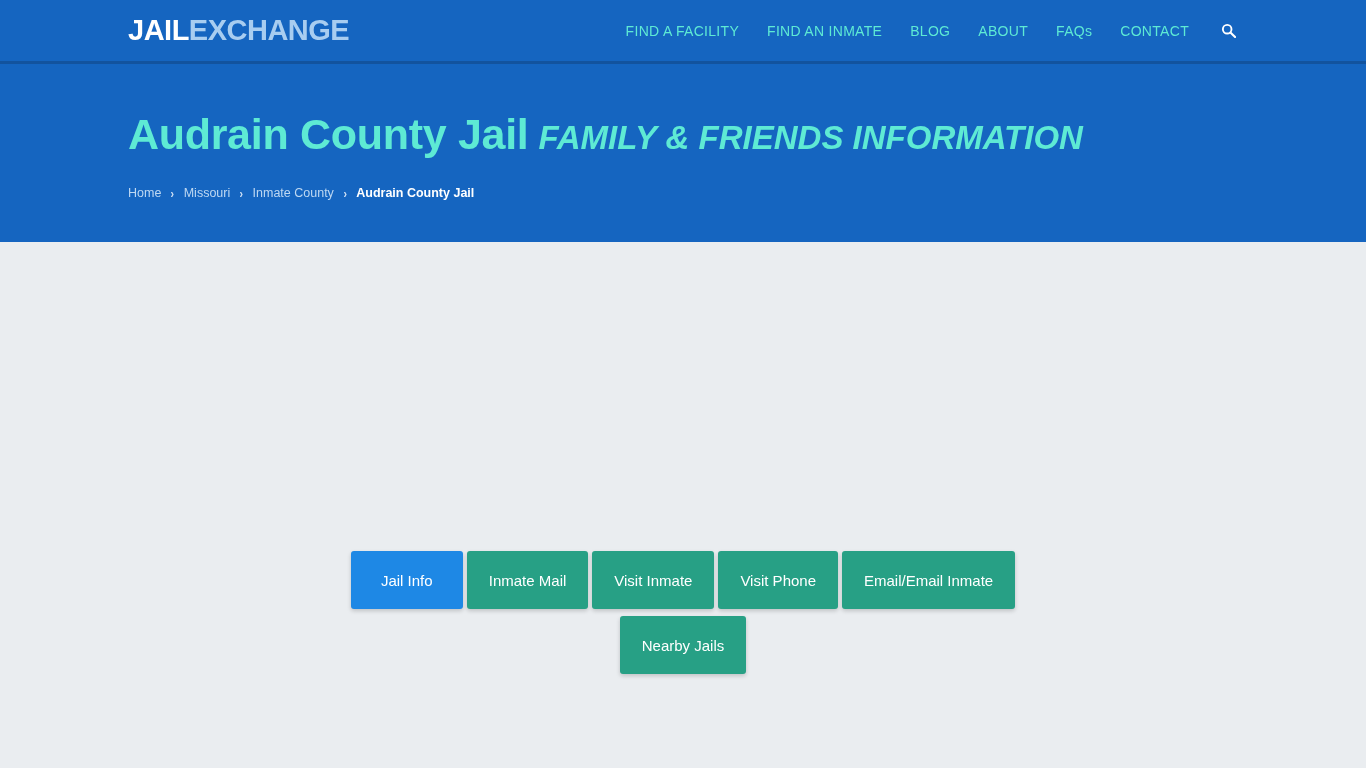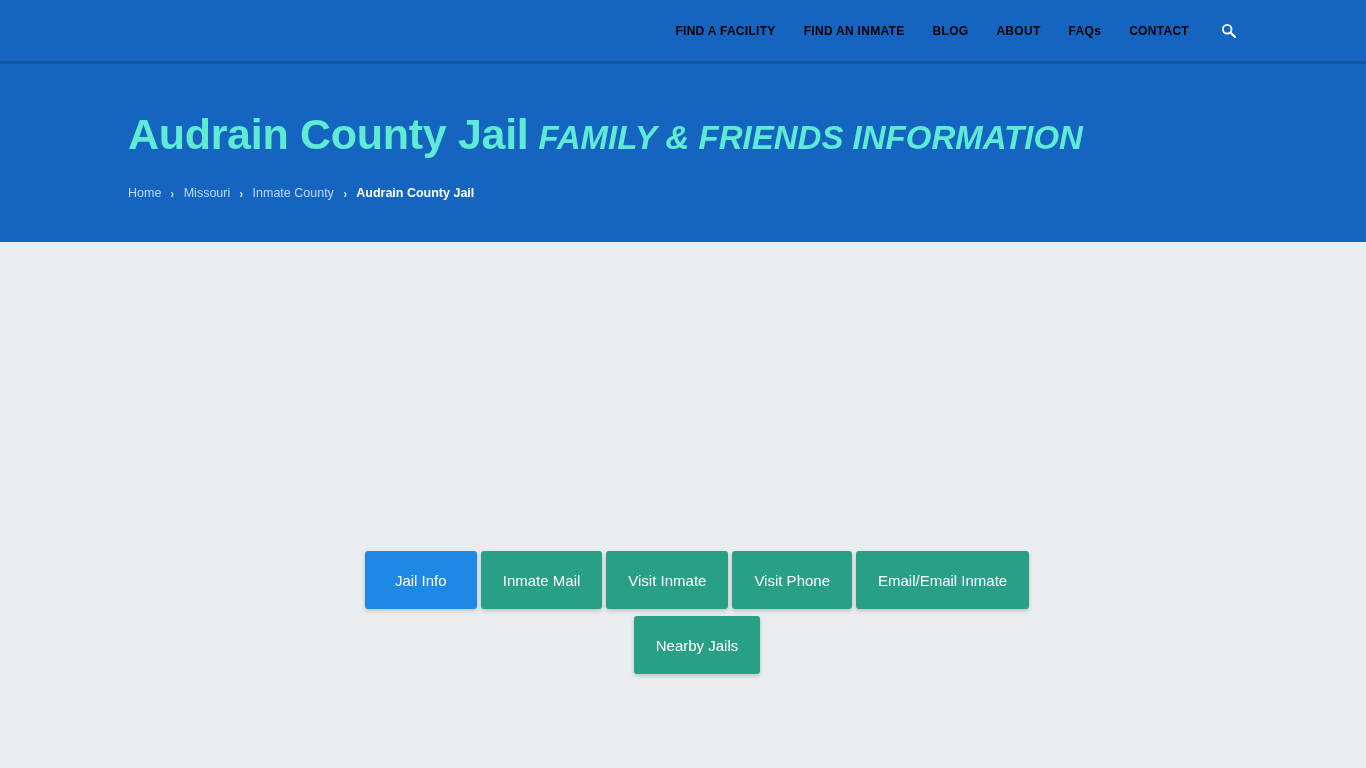--- a/index.html
+++ b/index.html
@@ -42,23 +42,23 @@
 
   .nav-menu {
     margin-left:auto;
     margin-right:122px;
     display:flex;
     align-items:center;
     gap:0;
   }
 
   .nav-link {
-    color:#000000;
-    font-size:12px;
-    font-weight:bold;
+    color:#5eead4;
+    font-size:14px;
+    font-weight:normal;
     letter-spacing:0.3px;
     text-decoration:none;
     padding:0 14px;
     white-space:nowrap;
     cursor:pointer;
   }
 
   .nav-search {
     padding:0 8px 0 18px;
     display:flex;
@@ -121,21 +121,21 @@
 
   
   .content {
     background:#eaedf0;
     height:526px;
     position:relative;
   }
 
   .button-block {
     position:absolute;
-    left:152px;
+    left:138px;
     top:309px;
     width:1090px;
   }
 
   .button-row {
     display:flex;
     flex-wrap:wrap;
     justify-content:center;
     gap:4px 4px;
   }
@@ -166,20 +166,23 @@
     display:flex;
     justify-content:center;
     margin-top:7px;
   }
 </style>
 </head>
 <body>
 
 <div class="navbar">
 
+  <div class="logo">
+    <span class="logo-jail">JAIL</span><span class="logo-exchange">EXCHANGE</span>
+  </div>
 
   <nav class="nav-menu">
     <a class="nav-link" href="#">FIND A FACILITY</a>
     <a class="nav-link" href="#">FIND AN INMATE</a>
     <a class="nav-link" href="#">BLOG</a>
     <a class="nav-link" href="#">ABOUT</a>
     <a class="nav-link" href="#">FAQs</a>
     <a class="nav-link" href="#">CONTACT</a>
     <span class="nav-search">
       <svg width="15" height="15" viewBox="0 0 16 16" fill="none" xmlns="http://www.w3.org/2000/svg" aria-hidden="true">

